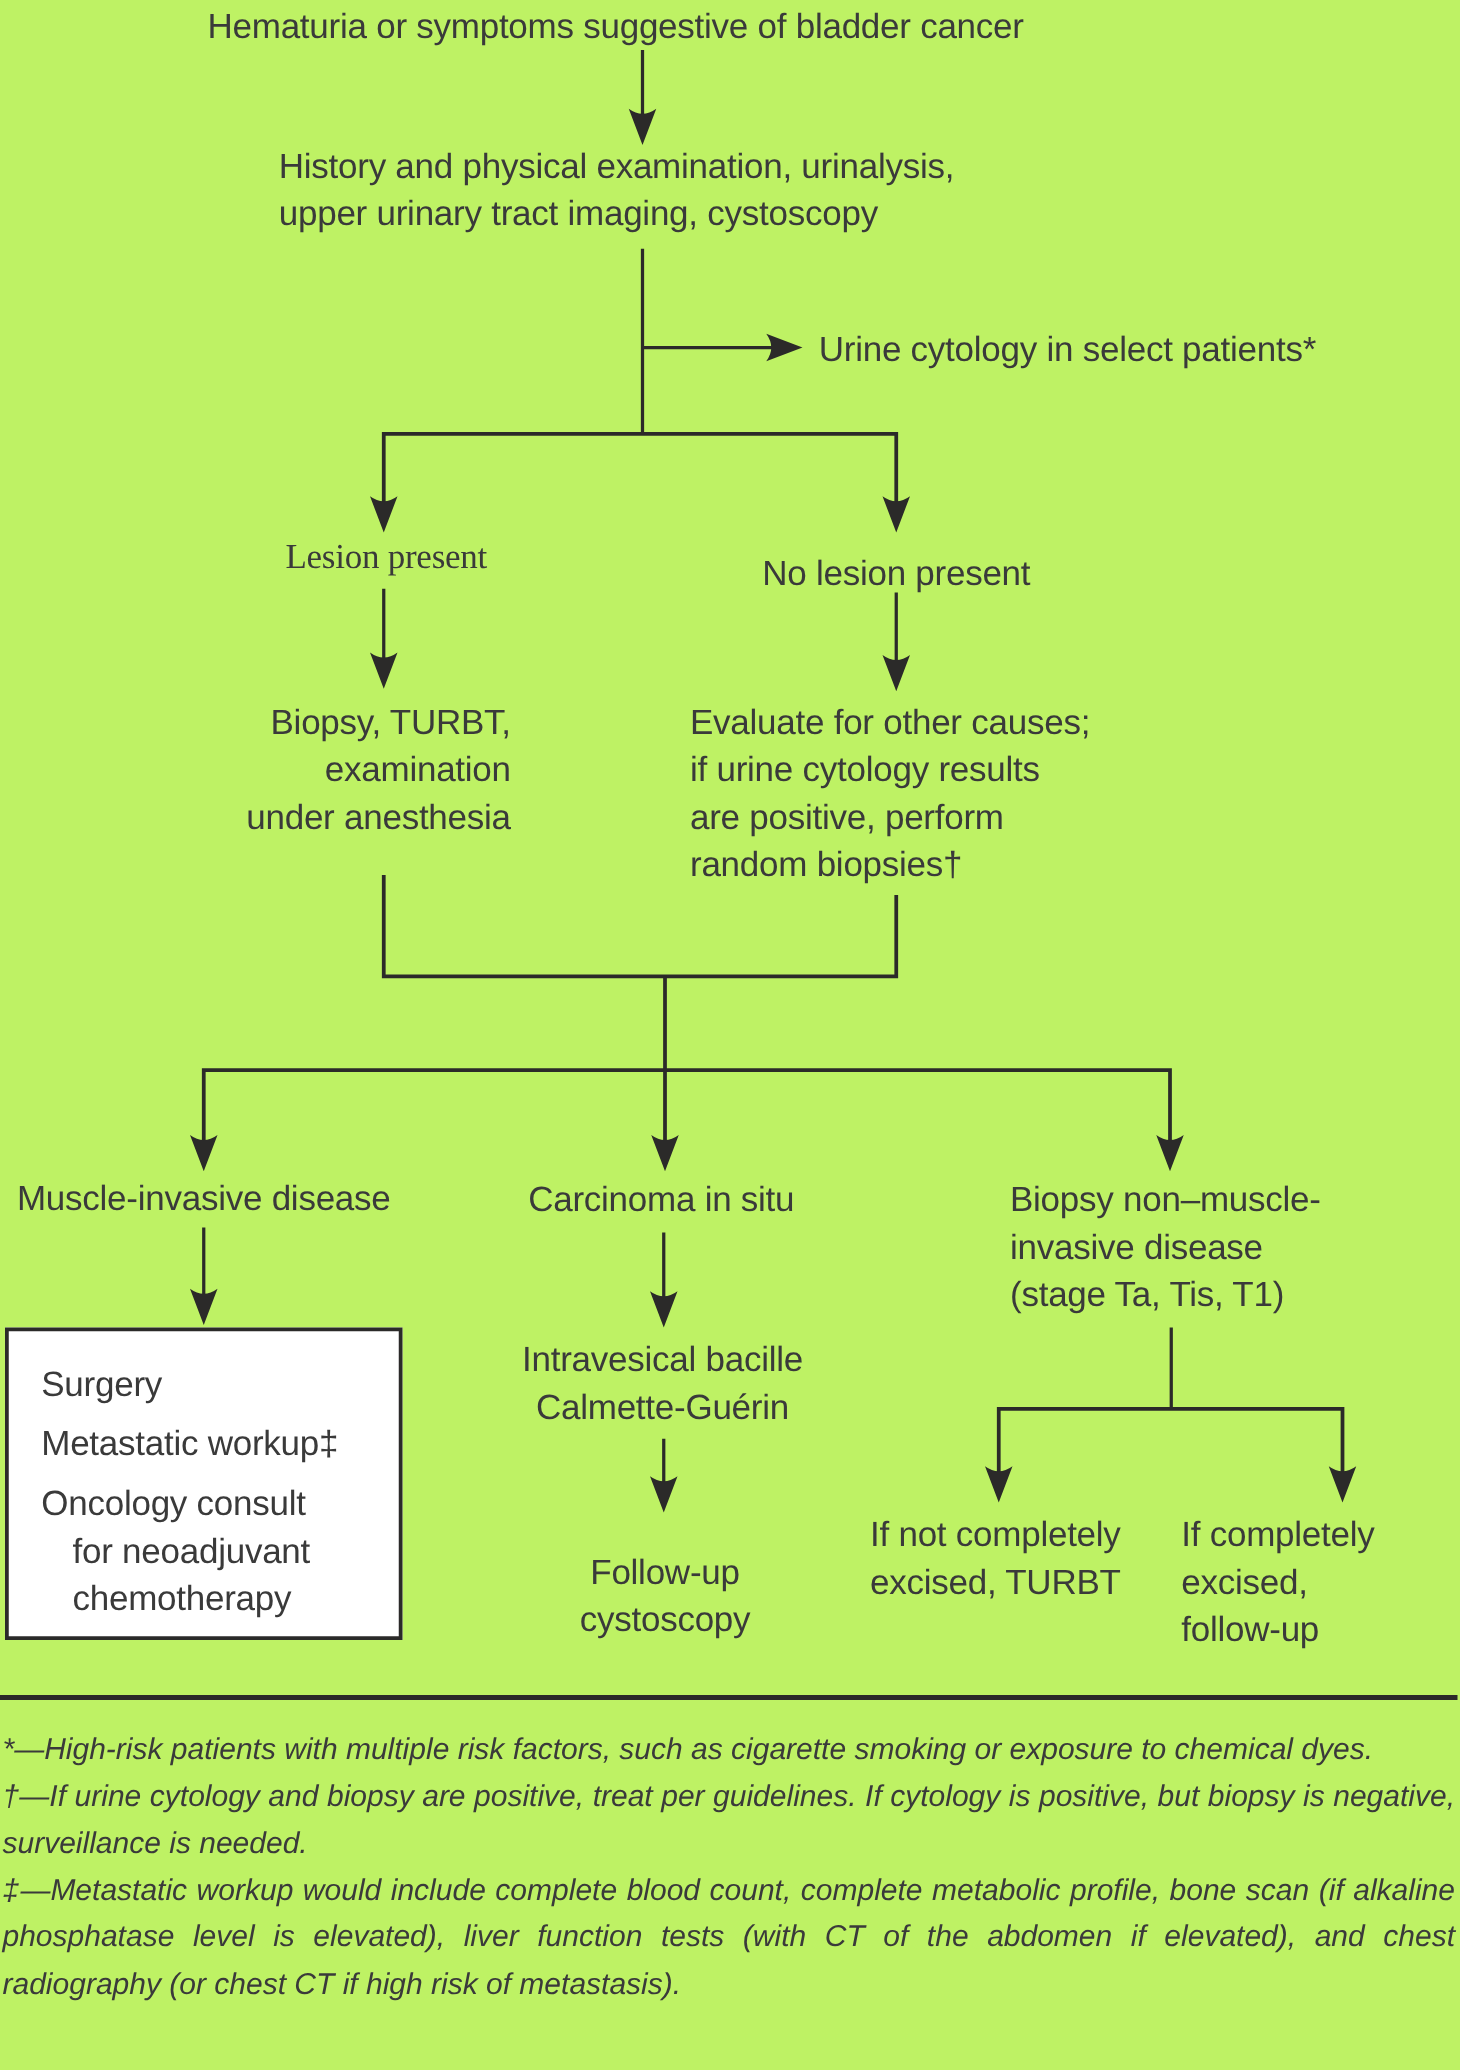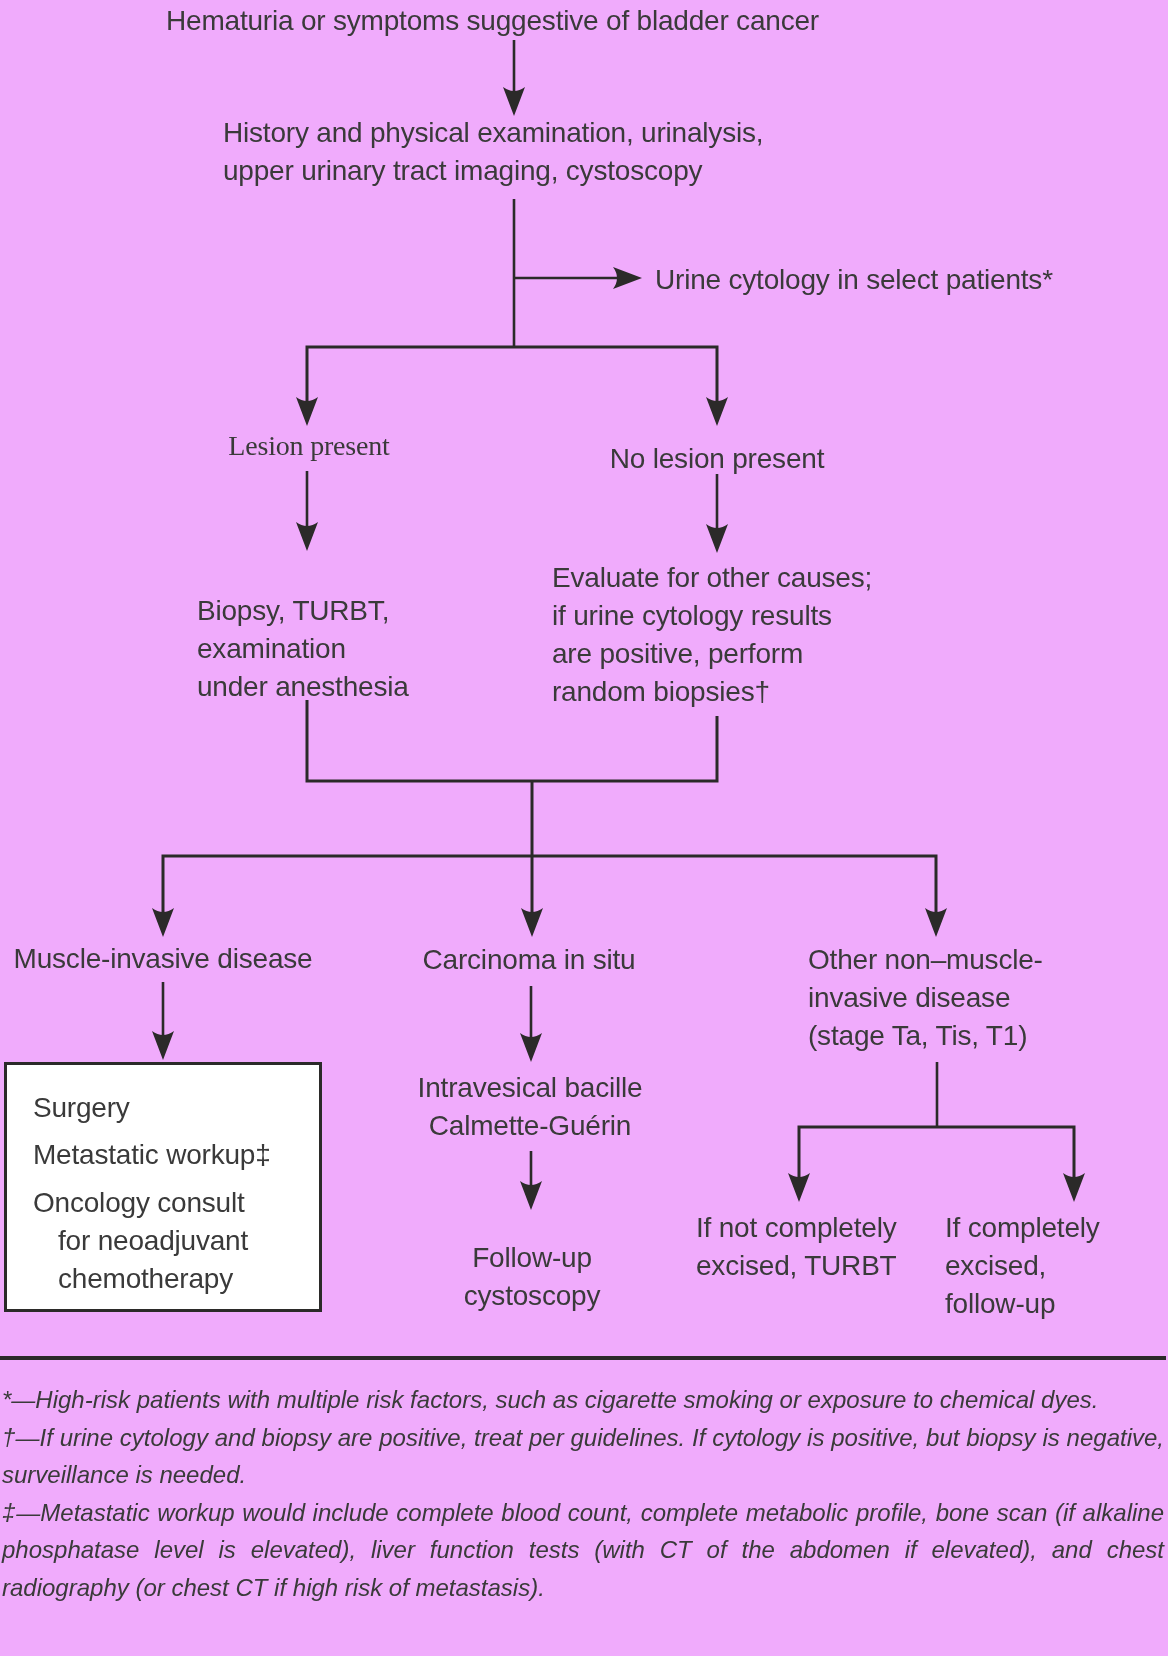--- a/index.html
+++ b/index.html
@@ -1,20 +1,20 @@
 <!DOCTYPE html>
 <html><head>
 <meta charset="utf-8">
 <style>
   html, body { margin: 0; padding: 0; background: #ffffff; }
   .stage {
     position: relative;
     width: 1168px;
     height: 1656px;
-    background: #f0abfc;
+    background: #bef264;
     font-family: "Liberation Sans", sans-serif;
     overflow: hidden;
   }
   .connectors {
     position: absolute;
     left: 0; top: 0;
     width: 1168px; height: 1656px;
   }
   .node {
     position: absolute;
@@ -97,39 +97,39 @@
     <div>History and physical examination, urinalysis,</div>
     <div>upper urinary tract imaging, cystoscopy</div>
   </div>
 
   <div class="node" style="left:655px; top:261px;">Urine cytology in select patients*</div>
 
   <div class="node center" style="left:309px; top:427px;font-family:Liberation Serif, serif;">Lesion present</div>
 
   <div class="node center" style="left:717px; top:440px;">No lesion present</div>
 
-  <div class="node" style="left:197px; top:592px;">
+  <div class="node" style="left:197px; top:559px;text-align:right;">
     <div>Biopsy, TURBT,</div>
     <div>examination</div>
     <div>under anesthesia</div>
   </div>
 
   <div class="node" style="left:552px; top:559px;">
     <div>Evaluate for other causes;</div>
     <div>if urine cytology results</div>
     <div>are positive, perform</div>
     <div>random biopsies†</div>
   </div>
 
   <div class="node center" style="left:163px; top:940px;">Muscle-invasive disease</div>
 
   <div class="node center" style="left:529px; top:941px;text-align:center;">Carcinoma in situ</div>
 
   <div class="node" style="left:808px; top:941px;">
-    <div>Other non–muscle-</div>
+    <div>Biopsy non–muscle-</div>
     <div>invasive disease</div>
     <div>(stage Ta, Tis, T1)</div>
   </div>
 
   <div class="surgery-box"></div>
   <div class="node" style="left:33px; top:1089px;">Surgery</div>
   <div class="node" style="left:33px; top:1136px;">Metastatic workup‡</div>
   <div class="node" style="left:33px; top:1184px;text-align:right;">Oncology consult</div>
   <div class="node" style="left:58px; top:1222px;">for neoadjuvant</div>
   <div class="node" style="left:58px; top:1260px;">chemotherapy</div>

